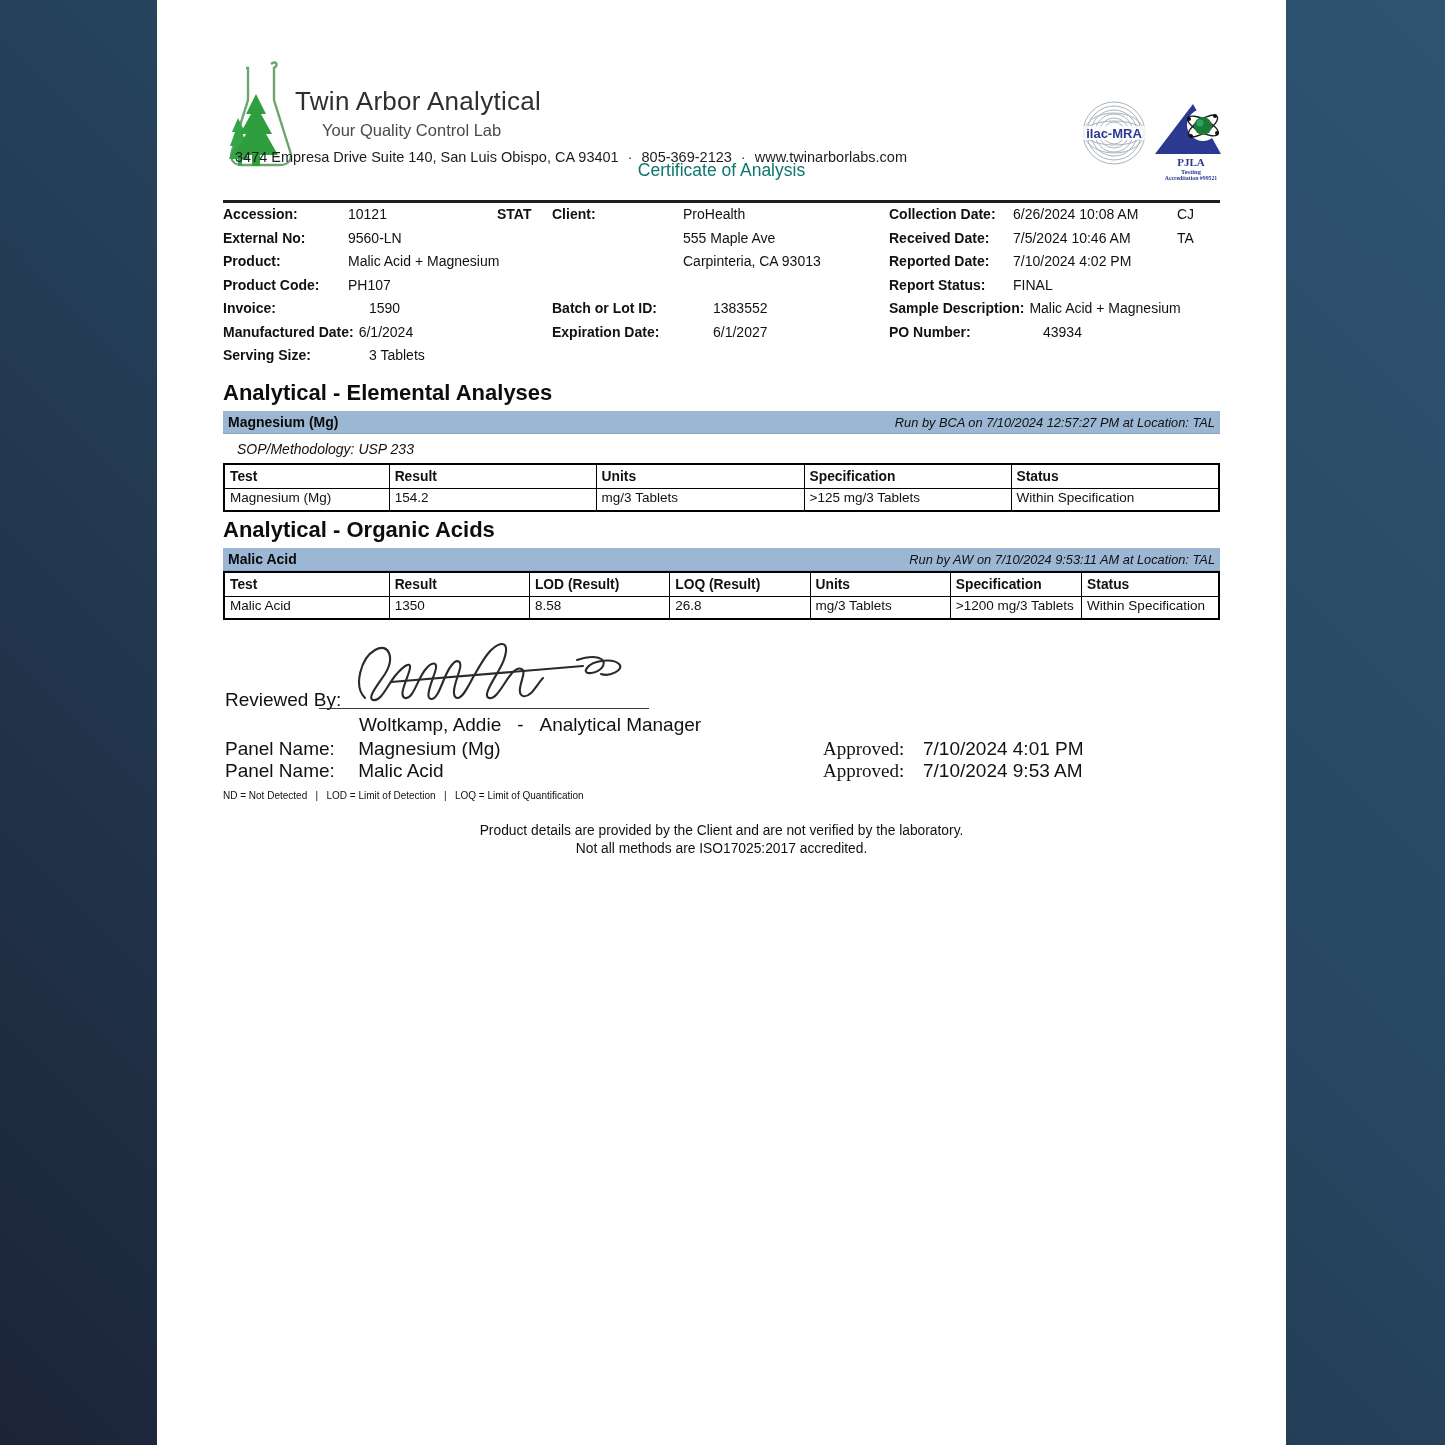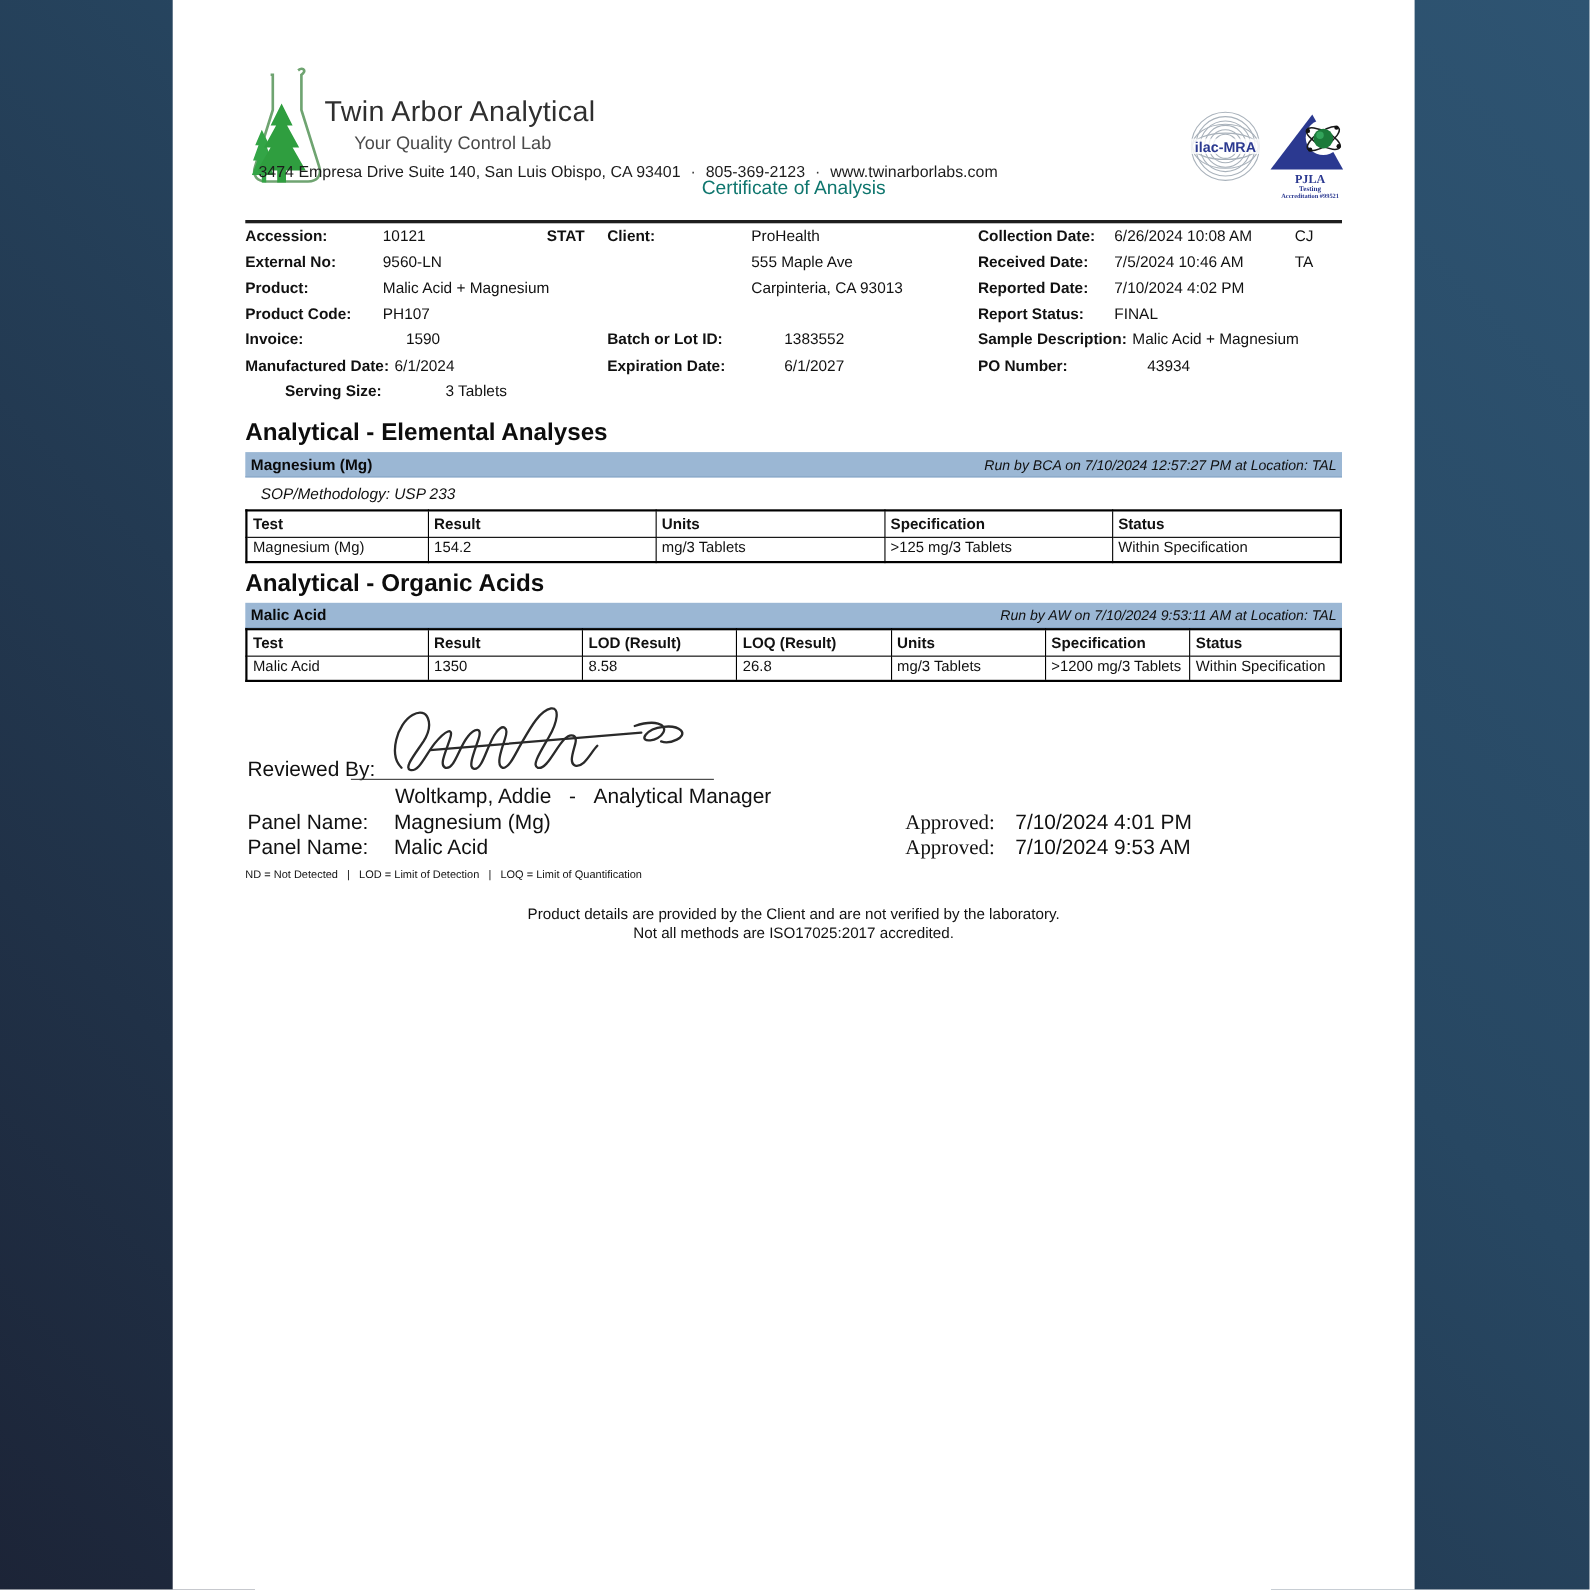--- a/index.html
+++ b/index.html
@@ -130,21 +130,21 @@
       </div>
       <div class="irow" style="top:71px;left:0;">
         <span class="lbl w125">Product Code:</span><span>PH107</span>
       </div>
       <div class="irow" style="top:94px;left:0;">
         <span class="lbl w146">Invoice:</span><span>1590</span>
       </div>
       <div class="irow" style="top:118px;left:0;">
         <span class="lbl" style="margin-right:5px;">Manufactured Date:</span><span>6/1/2024</span>
       </div>
-      <div class="irow" style="top:141px;left:0;margin-left:36px;">
+      <div class="irow" style="top:141px;left:0;">
         <span class="lbl w146">Serving Size:</span><span>3 Tablets</span>
       </div>
 
       <div class="irow" style="top:0;left:329px;">
         <span class="lbl w131">Client:</span><span>ProHealth</span>
       </div>
       <div class="irow" style="top:24px;left:460px;">
         <span>555 Maple Ave</span>
       </div>
       <div class="irow" style="top:47px;left:460px;">

